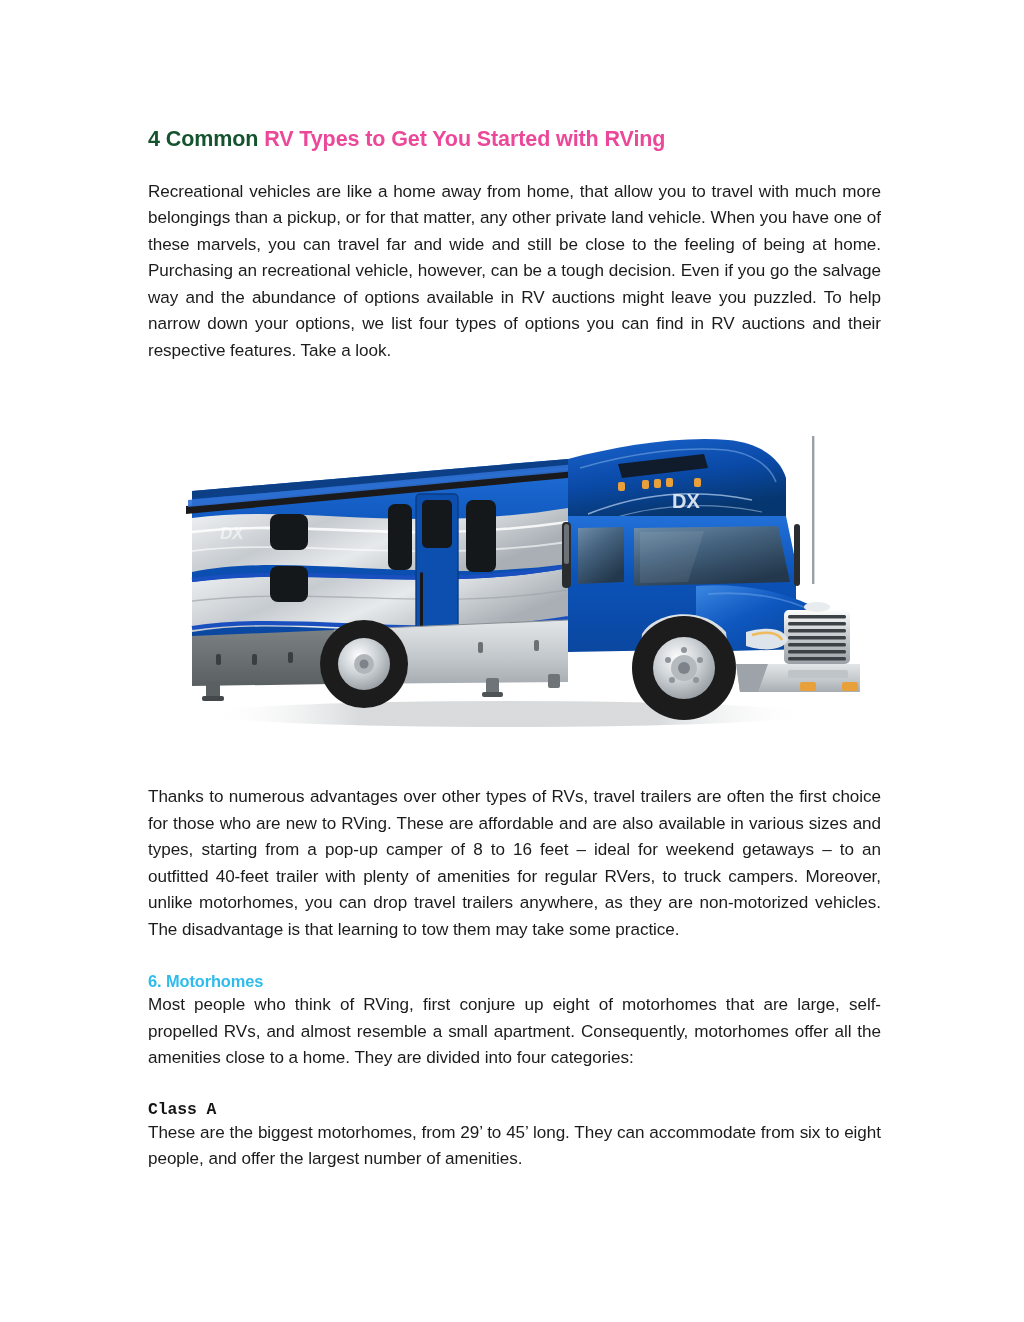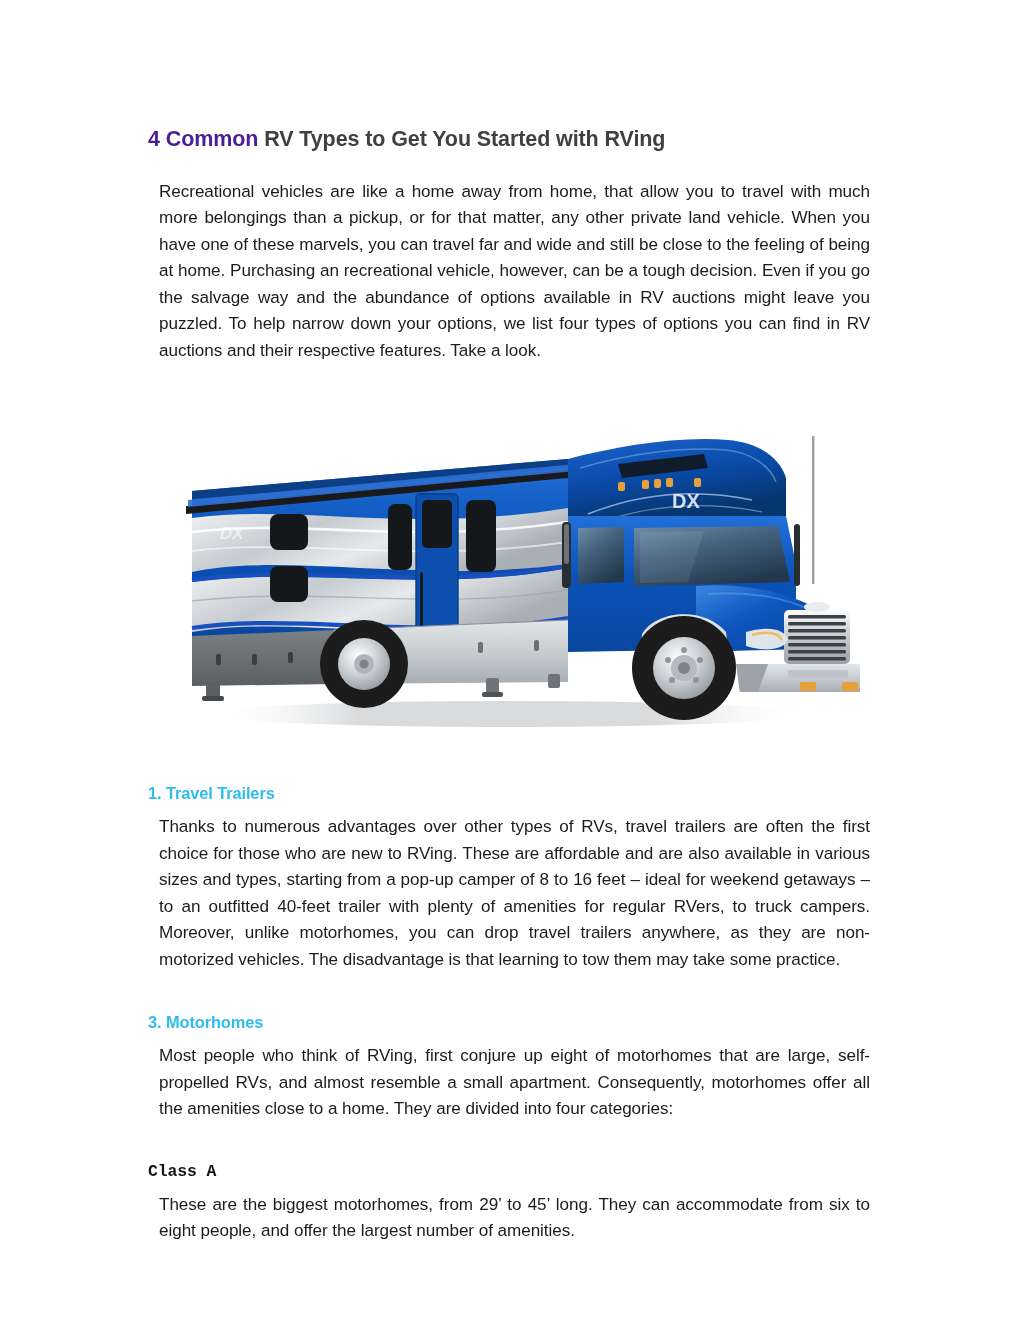--- a/index.html
+++ b/index.html
@@ -31,31 +31,31 @@
 
   
   .doc-title {
     font-size: 21.5px;
     font-weight: bold;
     line-height: 1.25;
     letter-spacing: -0.1px;
     margin: 0 0 26px 0;
     white-space: nowrap;
   }
-  .title-accent { color: #4c1d95; }
-  .title-main   { color: #404040; }
+  .title-accent { color: #14532d; }
+  .title-main   { color: #ec4899; }
 
   
   .para {
     font-size: 17.1px;
     line-height: 26.5px;
     color: #1b1b1b;
     text-align: justify;
     text-justify: inter-word;
-    margin: 11px;
+    margin: 0;
     letter-spacing: -0.05px;
   }
 
   .para-intro { margin-bottom: 18px; }
 
   
   .sec-heading {
     font-size: 16.4px;
     font-weight: bold;
     color: #2FBCEC;
@@ -280,28 +280,27 @@
 
         <rect x="58" y="286" width="14" height="16" rx="2" fill="#5A5F62"></rect>
         <rect x="54" y="300" width="22" height="5" rx="2" fill="#44484B"></rect>
         <rect x="338" y="282" width="13" height="16" rx="2" fill="#6F7478"></rect>
         <rect x="334" y="296" width="21" height="5" rx="2" fill="#4E5356"></rect>
         <rect x="400" y="278" width="12" height="14" rx="2" fill="#6F7478"></rect>
       </svg>
     </div>
 
     <div class="block">
-      <div class="sec-heading">1. Travel Trailers</div>
       <p class="para">Thanks to numerous advantages over other types of RVs, travel trailers are often the first choice for those who are new to RVing. These are affordable and are also available in various sizes and types, starting from a pop-up camper of 8 to 16 feet – ideal for weekend getaways – to an outfitted 40-feet trailer with plenty of amenities for regular RVers, to truck campers. Moreover, unlike motorhomes, you can drop travel trailers anywhere, as they are non-motorized vehicles. The disadvantage is that learning to tow them may take some practice.</p>
     </div>
 
     <div class="gap-lg"></div>
 
     <div class="block">
-      <div class="sec-heading">3. Motorhomes</div>
+      <div class="sec-heading">6. Motorhomes</div>
       <p class="para">Most people who think of RVing, first conjure up eight of motorhomes that are large, self-propelled RVs, and almost resemble a small apartment. Consequently, motorhomes offer all the amenities close to a home. They are divided into four categories:</p>
     </div>
 
     <div class="gap-md"></div>
 
     <div class="block">
       <div class="sub-heading">Class A</div>
       <p class="para">These are the biggest motorhomes, from 29’ to 45’ long. They can accommodate from six to eight people, and offer the largest number of amenities.</p>
     </div>
 

